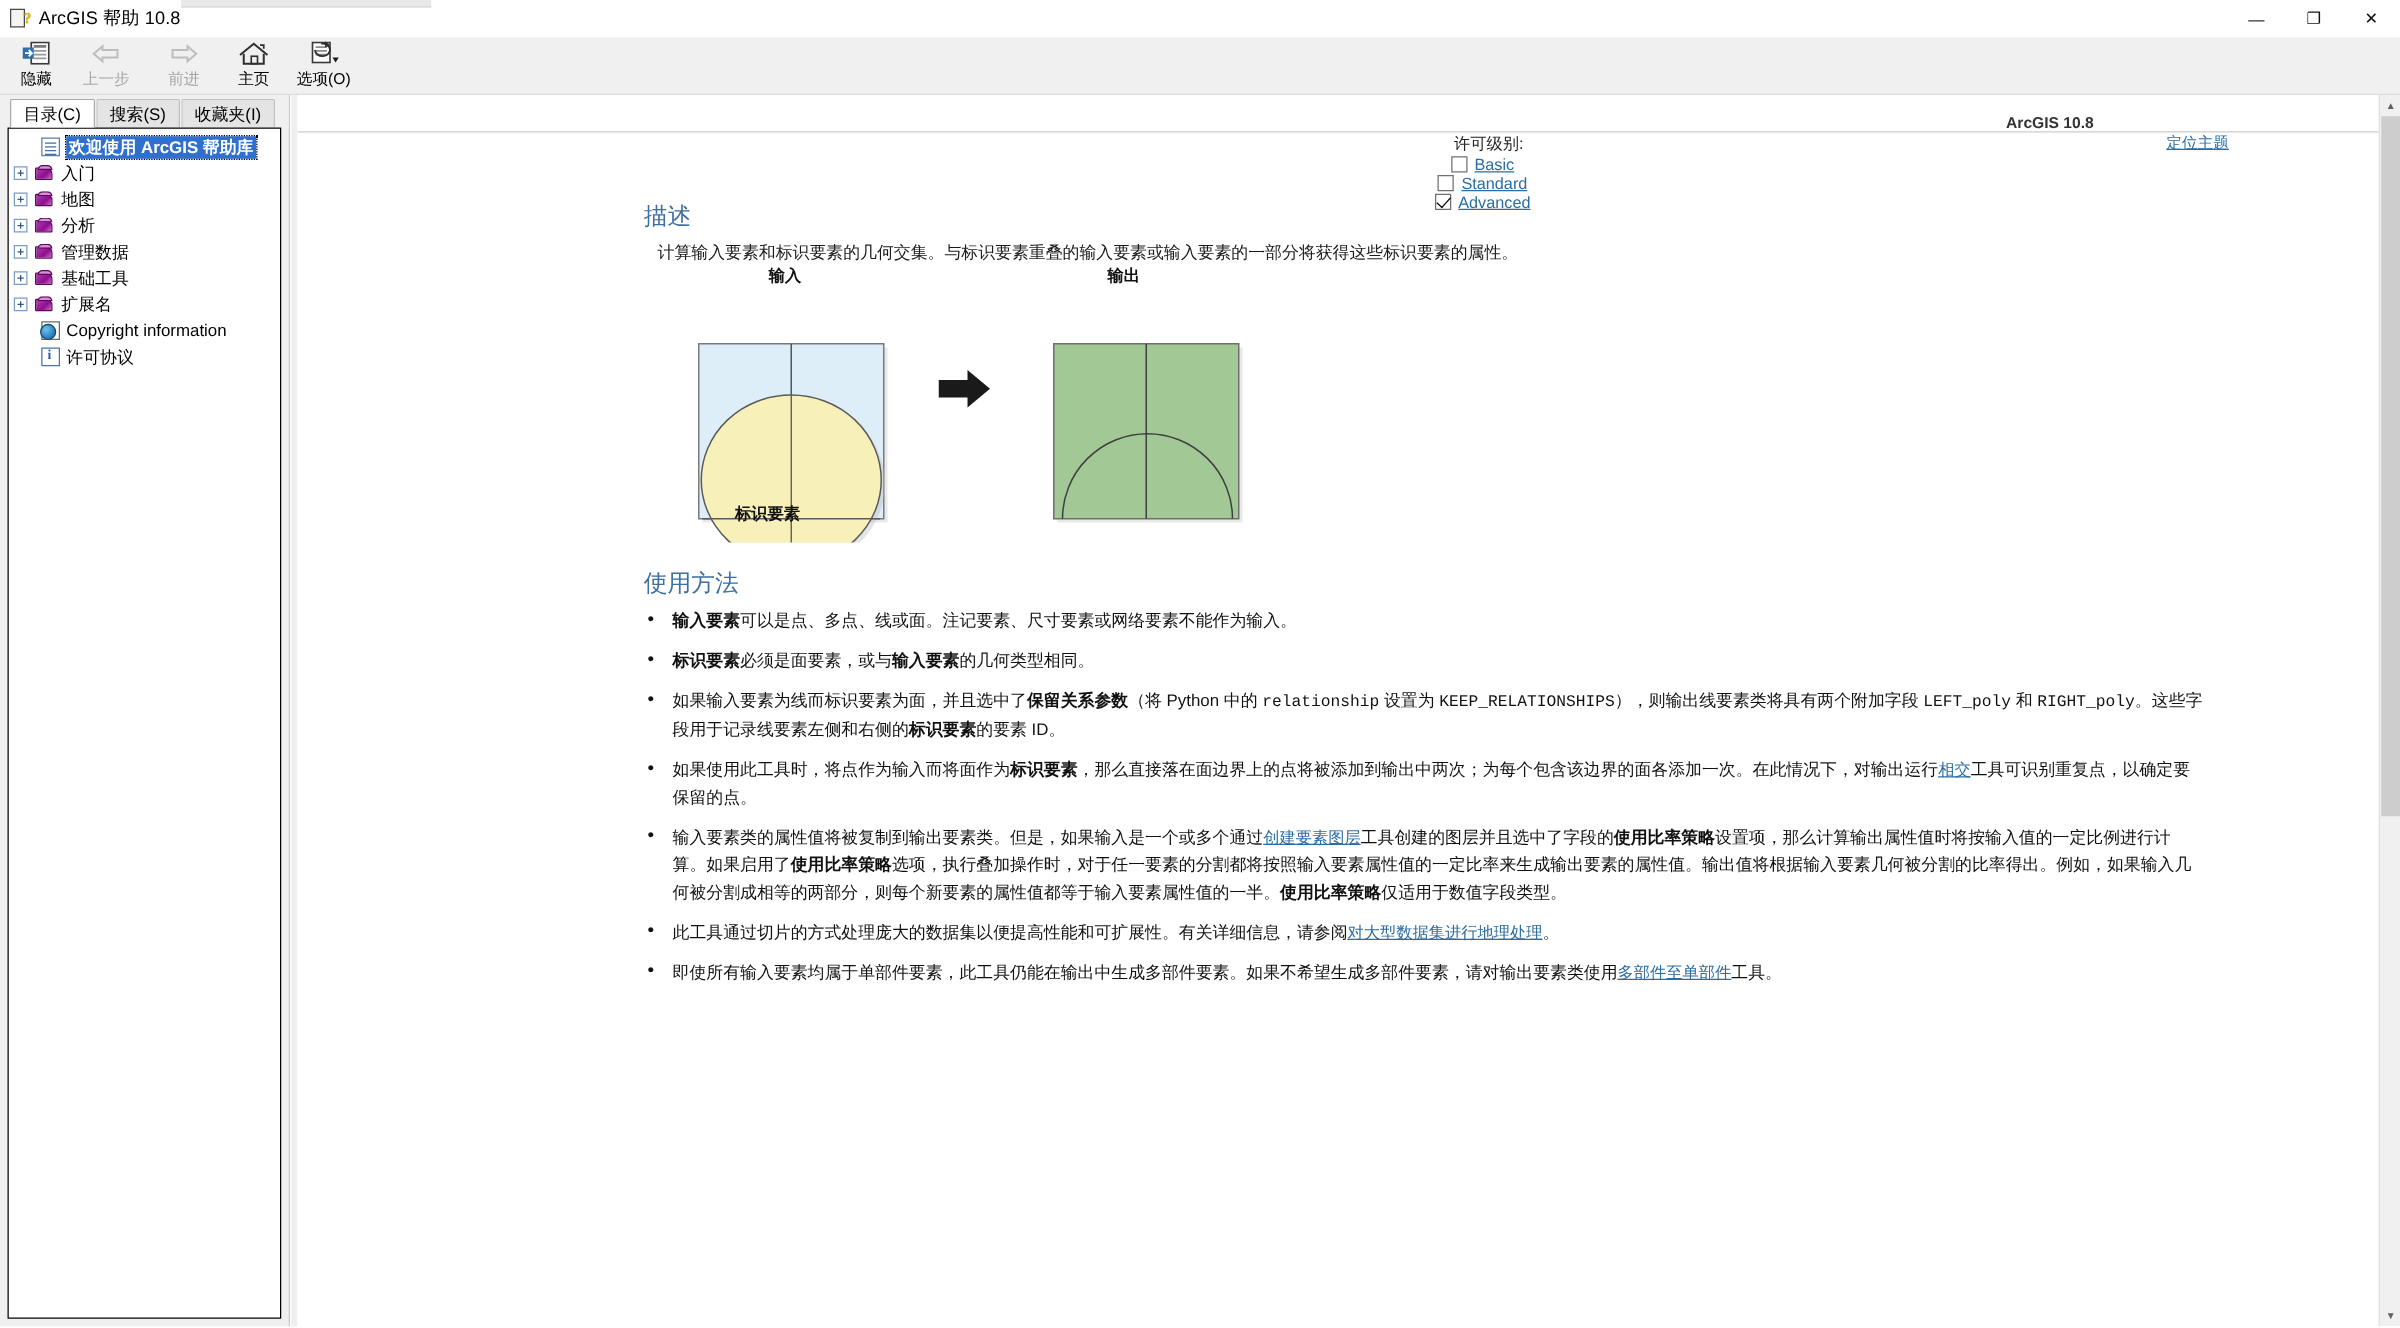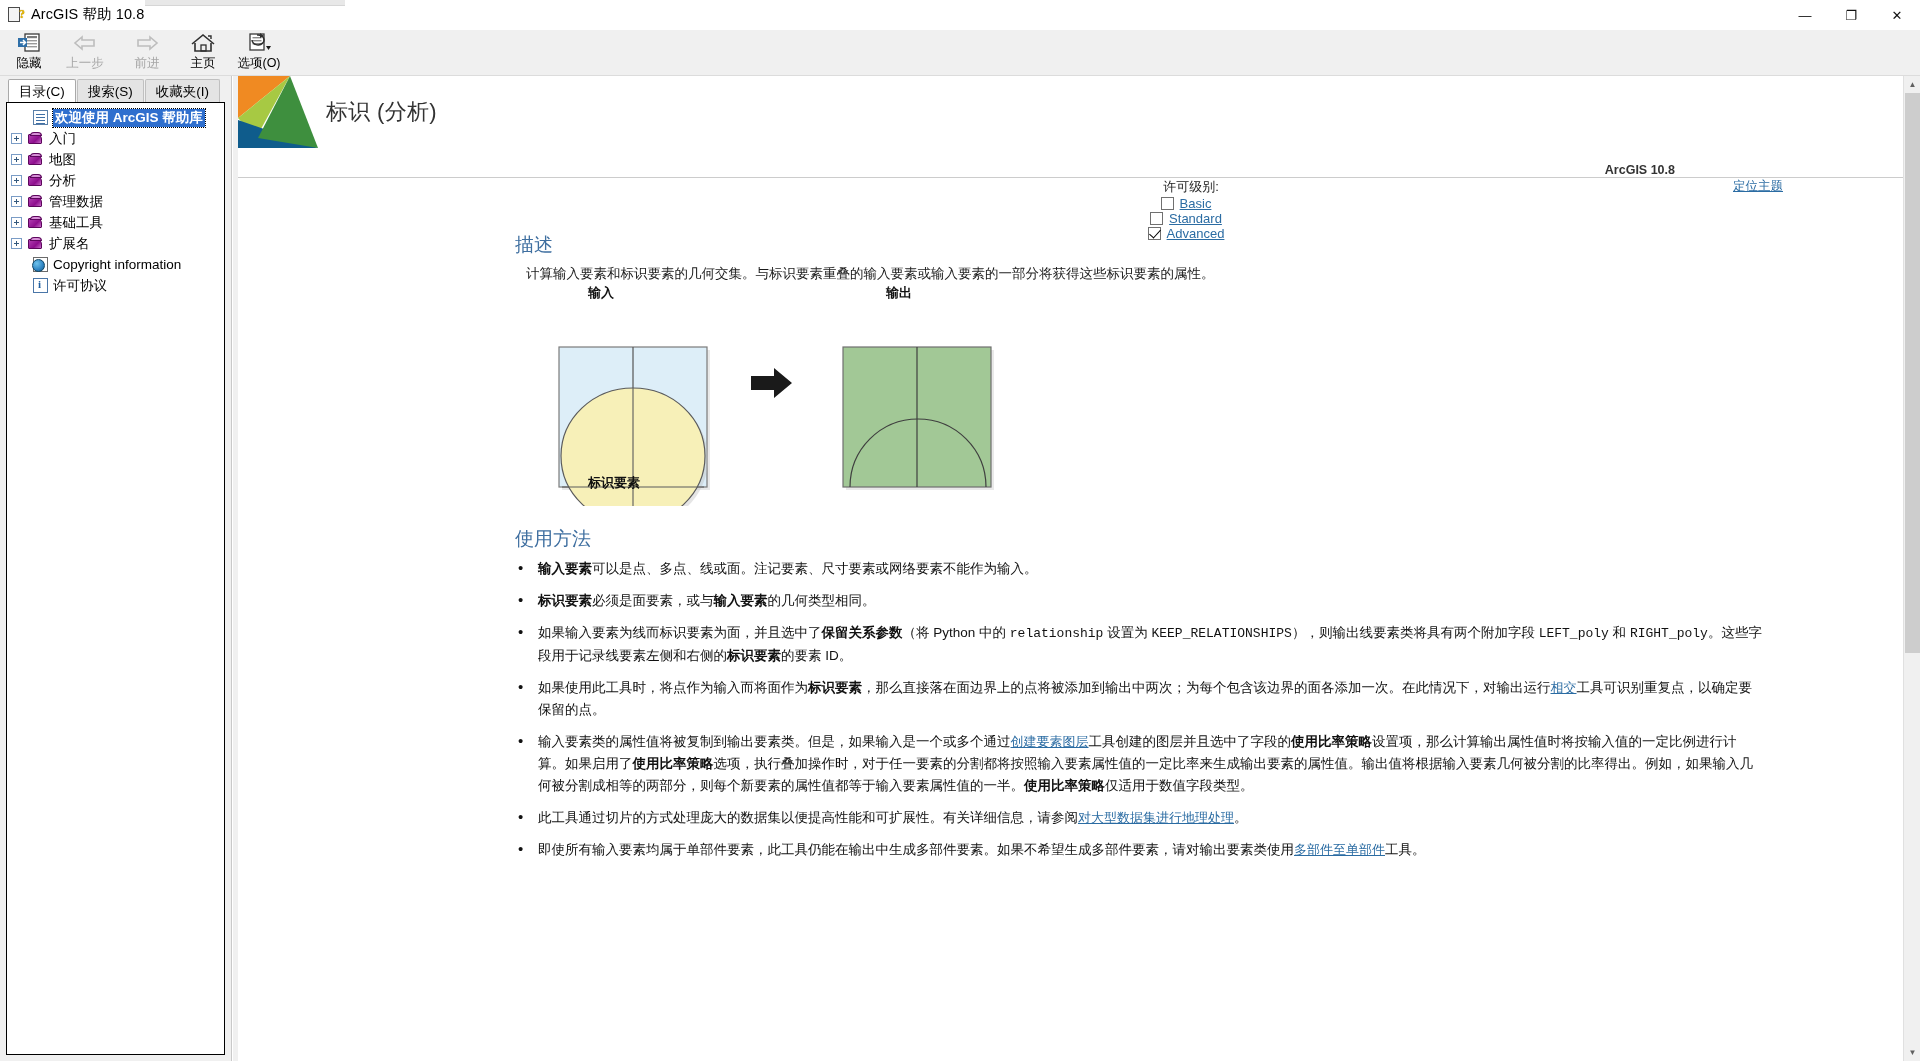--- a/index.html
+++ b/index.html
@@ -574,33 +574,20 @@
         <span class="lbl">许可协议</span>
       </div>
     </div>
   </div>
 
   <div class="splitter"></div>
 
   <div class="content">
     <div class="doc">
 
-      <div class="banner">
-        <div class="banner-logo">
-          <svg width="80" height="72" viewBox="0 0 80 72">
-            <rect width="80" height="72" fill="#ffffff"></rect>
-            <path d="M0 0 L52 0 L0 42 Z" fill="#f08a22"></path>
-            <path d="M0 42 L52 0 L18 62 Z" fill="#a7c943"></path>
-            <path d="M0 44 L80 72 L0 72 Z" fill="#0f5c8c"></path>
-            <path d="M52 0 L80 72 L20 62 Z" fill="#3e8f3e"></path>
-            <path d="M0 0 L0 72 L-1 72 Z" fill="#fff"></path>
-          </svg>
-        </div>
-        <h1>标识 (分析)</h1>
-      </div>
 
       <div class="verline">
         <span>ArcGIS 10.8</span>
       </div>
 
       <div class="licbar">
         <span class="lbl">许可级别:</span>
 
         <span class="lic">
           <span class="cb"></span>
@@ -619,21 +606,21 @@
       </div>
 
       <div class="body">
 
         <h2 class="sec">描述</h2>
         <p class="para">计算输入要素和标识要素的几何交集。与标识要素重叠的输入要素或输入要素的一部分将获得这些标识要素的属性。</p>
 
 
         <div class="illu">
 
-          <div class="cap" style="left:62px; top:0px;">输入</div>
+          <div class="cap" style="left:89px; top:0px;">输入</div>
 
           <div class="cap" style="left:360px; top:0px;">输出</div>
 
           <svg width="520" height="200" style="position:absolute; left:0; top:22px;">
 
             <g>
               <rect x="36" y="44" width="148" height="140" fill="#cfcfcf" opacity="0.45"></rect>
               <rect x="33" y="41" width="148" height="140" fill="#ddeef8" stroke="#7b7b7b" stroke-width="1.2"></rect>
               <line x1="107" y1="41" x2="107" y2="181" stroke="#555" stroke-width="1.2"></line>
 

